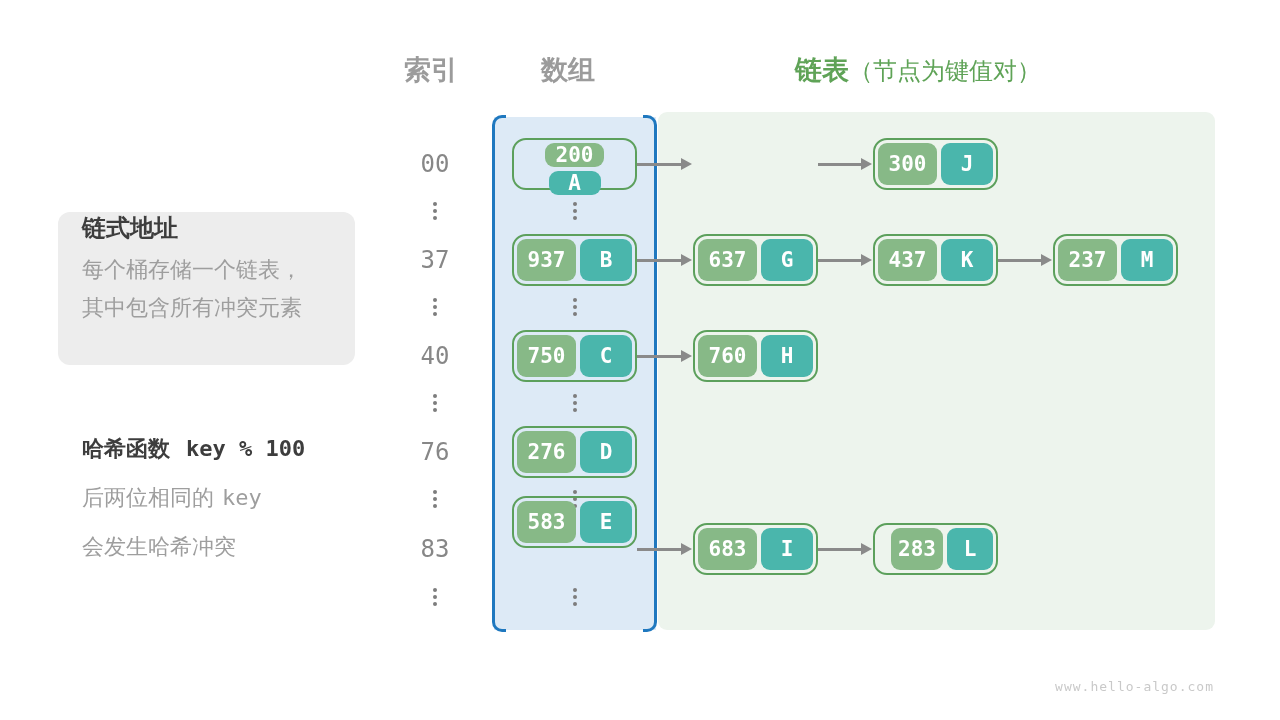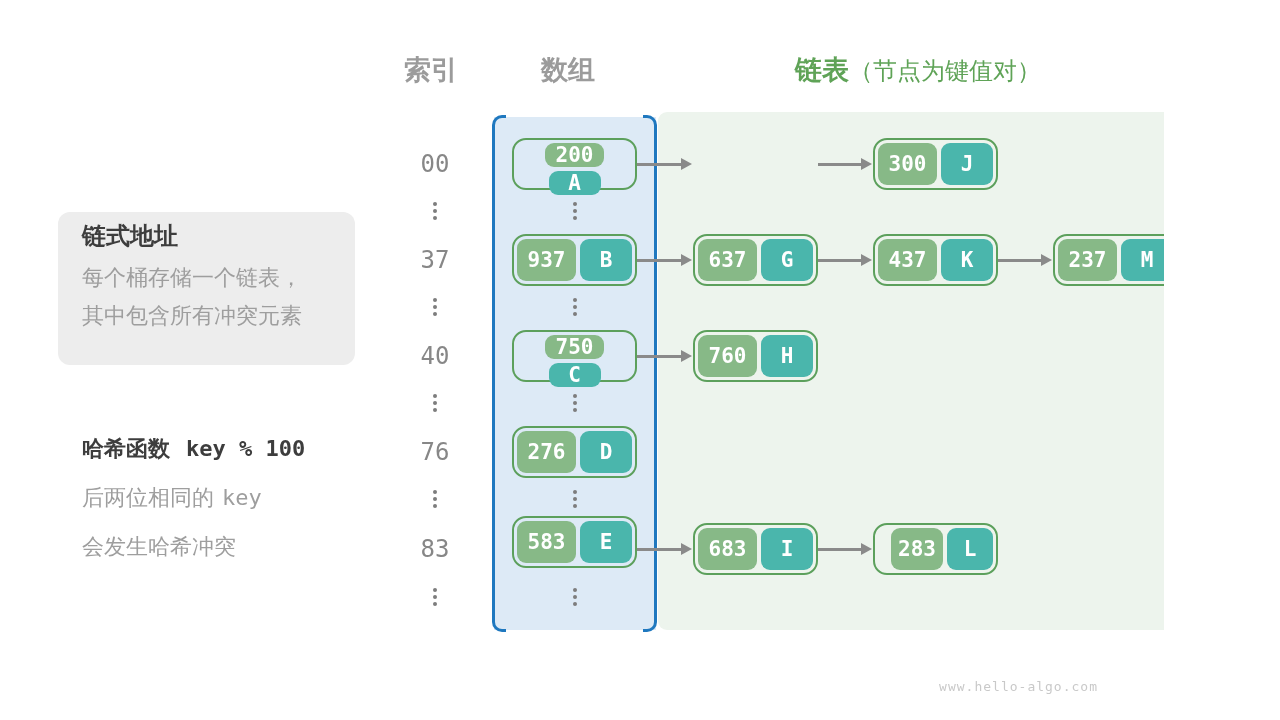--- a/index.html
+++ b/index.html
@@ -1,33 +1,33 @@
 <!DOCTYPE html>
 <html style="--key-cell: #87b987; --val-cell: #4ab6ac; --node-border: #5ca05c; --node-text: #ffffff; --array-fill: #ddeaf6; --array-stroke: #1f78bf; --list-fill: #edf4ed; --header-gray: #9b9b9b; --accent-green: #5fa357; --text-dark: #3d3d3d; --text-gray: #9e9e9e; --index-gray: #878787; --arrow-gray: #8a8a8a; --dot-gray: #7d7d7d; --callout-bg: #ededed; --watermark-gray: #c9c9c9;"><head>
 <meta charset="utf-8">
 <style>
   html,body{margin:0;padding:0;background:#ffffff;}
   #canvas{
-    position:relative;width:1164px;height:720px;overflow:hidden;
+    position:relative;width:1280px;height:720px;overflow:hidden;
     background:#ffffff;
     font-family:"Liberation Sans","DejaVu Sans",sans-serif;
   }
   .mono{font-family:"DejaVu Sans Mono","Liberation Mono",monospace;}
 
   
   .hdr{position:absolute;font-weight:bold;font-size:27px;color:var(--header-gray);}
   .hdr-index{left:371px;top:52px;width:120px;text-align:center;}
   .hdr-array{left:508px;top:52px;width:120px;text-align:center;}
   .hdr-list{left:795px;top:52px;white-space:nowrap;color:var(--accent-green);}
   .hdr-list-main{font-weight:bold;font-size:27px;}
   .hdr-list-note{font-weight:normal;font-size:24px;}
 
   
   .callout{position:absolute;left:58px;top:212px;width:297px;height:153px;
-    background:var(--callout-bg);border-radius:12px;box-sizing:border-box;padding:8px 24px;}
+    background:var(--callout-bg);border-radius:12px;box-sizing:border-box;padding:0 24px;}
   .callout-title{font-size:24px;font-weight:bold;color:var(--text-dark);}
   .callout-line{font-size:22px;color:var(--text-gray);margin-top:14px;line-height:24px;}
 
   
   .hashnote{position:absolute;left:82px;top:434px;}
   .hash-title{font-size:22px;font-weight:bold;color:var(--text-dark);white-space:nowrap;}
   .hash-title .mono{margin-left:16px;font-size:22px;}
   .hash-line{font-size:22px;color:var(--text-gray);margin-top:19px;white-space:nowrap;}
   .hash-line .mono{margin-left:8px;}
 
@@ -168,21 +168,21 @@
         <i></i>
         <i></i>
         <i></i>
       </div>
       <div class="dots" style="left: 572.5px; top: 298px;">
         <i></i>
         <i></i>
         <i></i>
       </div>
       <div class="idx" style="left: 390px; top: 342px;">40</div>
-      <div class="node" style="left: 512px; top: 330px; flex-direction: column;">
+      <div class="node" style="left: 512px; top: 330px;">
         <span class="cell cell-key">750</span>
         <span class="cell cell-val">C</span>
       </div>
       <div class="arrow" style="left: 637px; top: 350px; width: 55px;">
         <i class="shaft"></i>
         <i class="head"></i>
       </div>
       <div class="node" style="left: 693px; top: 330px;">
         <span class="cell cell-key">760</span>
         <span class="cell cell-val">H</span>
@@ -206,21 +206,21 @@
         <i></i>
         <i></i>
         <i></i>
       </div>
       <div class="dots" style="left: 572.5px; top: 490px;">
         <i></i>
         <i></i>
         <i></i>
       </div>
       <div class="idx" style="left: 390px; top: 535px;">83</div>
-      <div class="node" style="left: 512px; top: 516px;">
+      <div class="node" style="left: 512px; top: 496px;">
         <span class="cell cell-key">583</span>
         <span class="cell cell-val">E</span>
       </div>
       <div class="arrow" style="left: 637px; top: 543px; width: 55px;">
         <i class="shaft"></i>
         <i class="head"></i>
       </div>
       <div class="node" style="left: 693px; top: 523px;">
         <span class="cell cell-key">683</span>
         <span class="cell cell-val">I</span>

